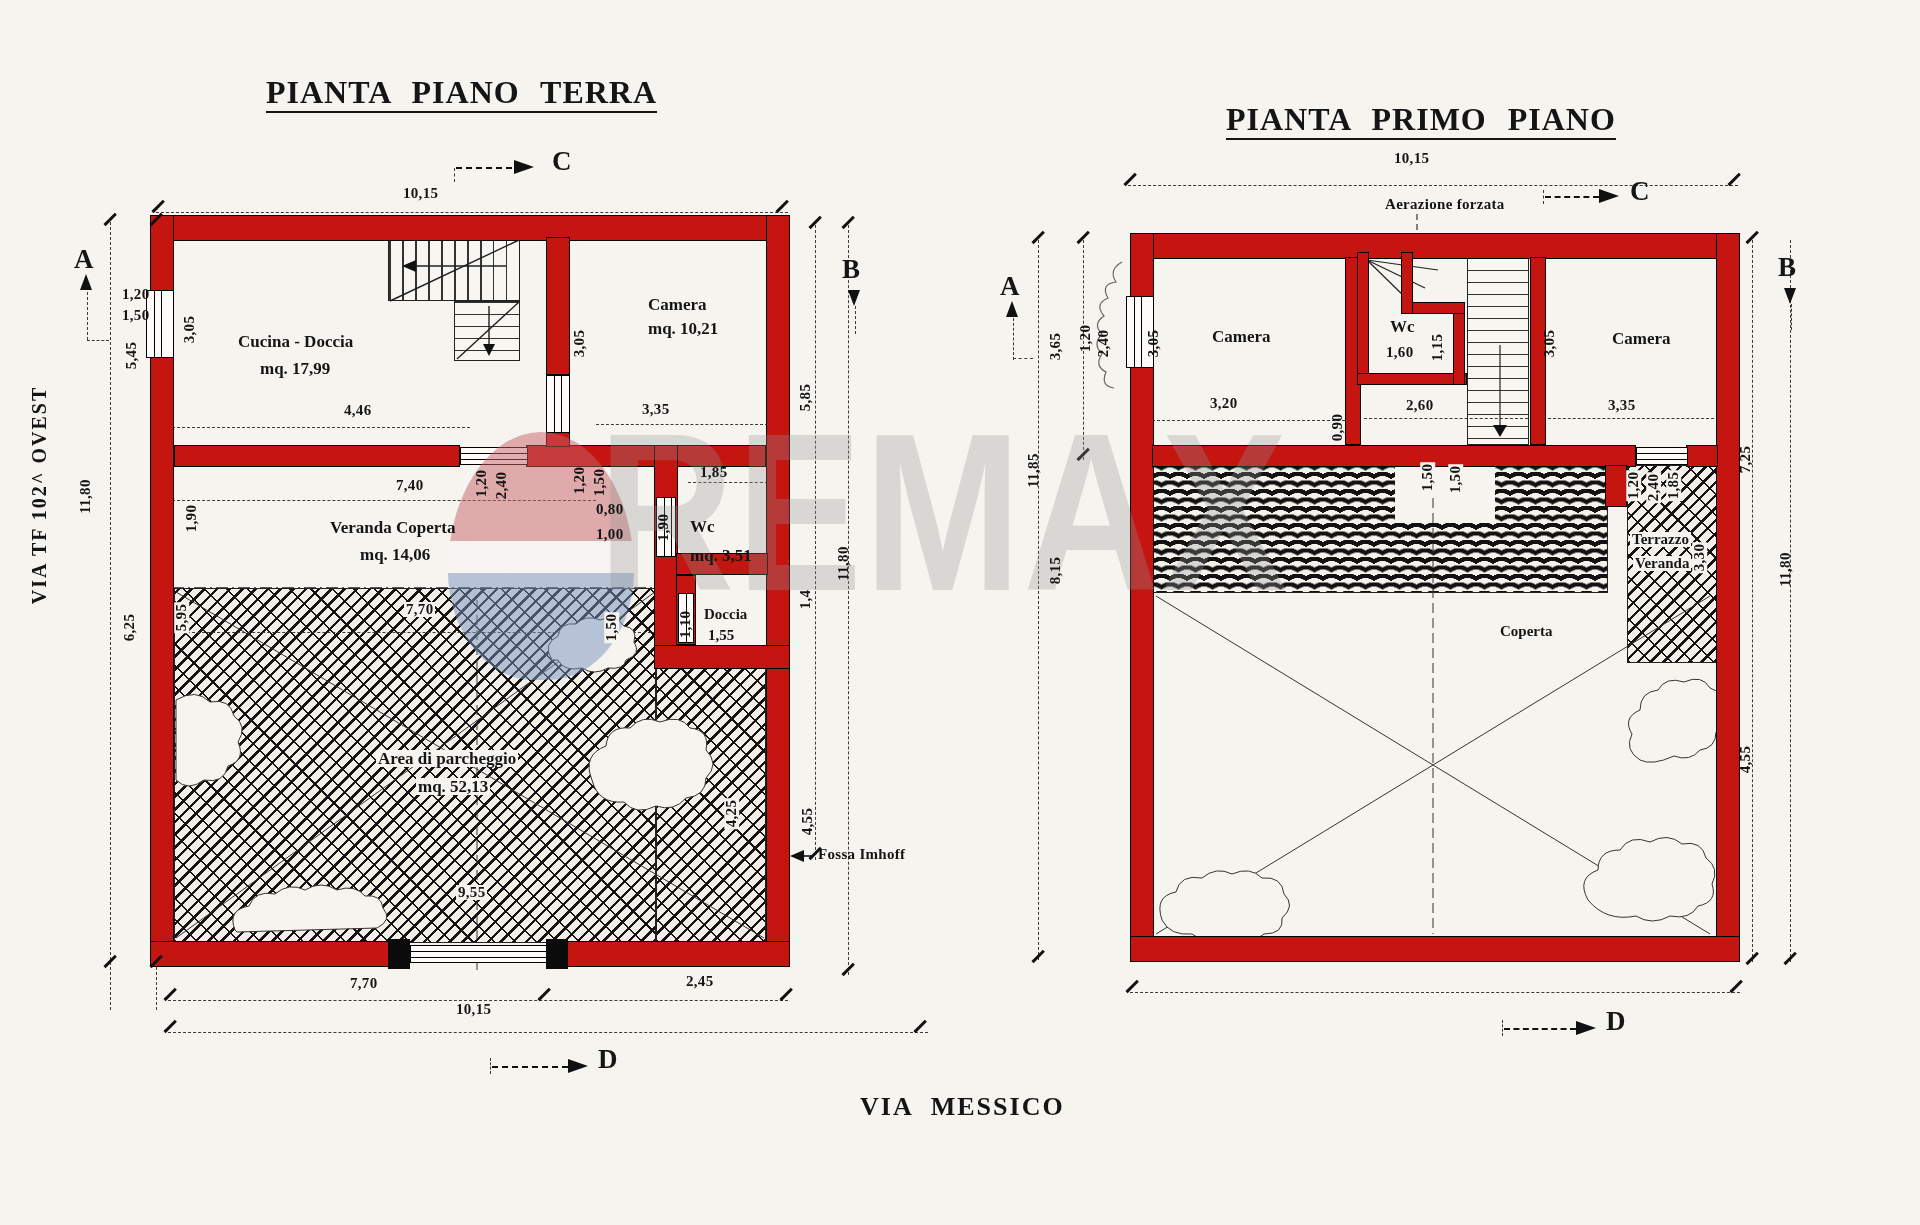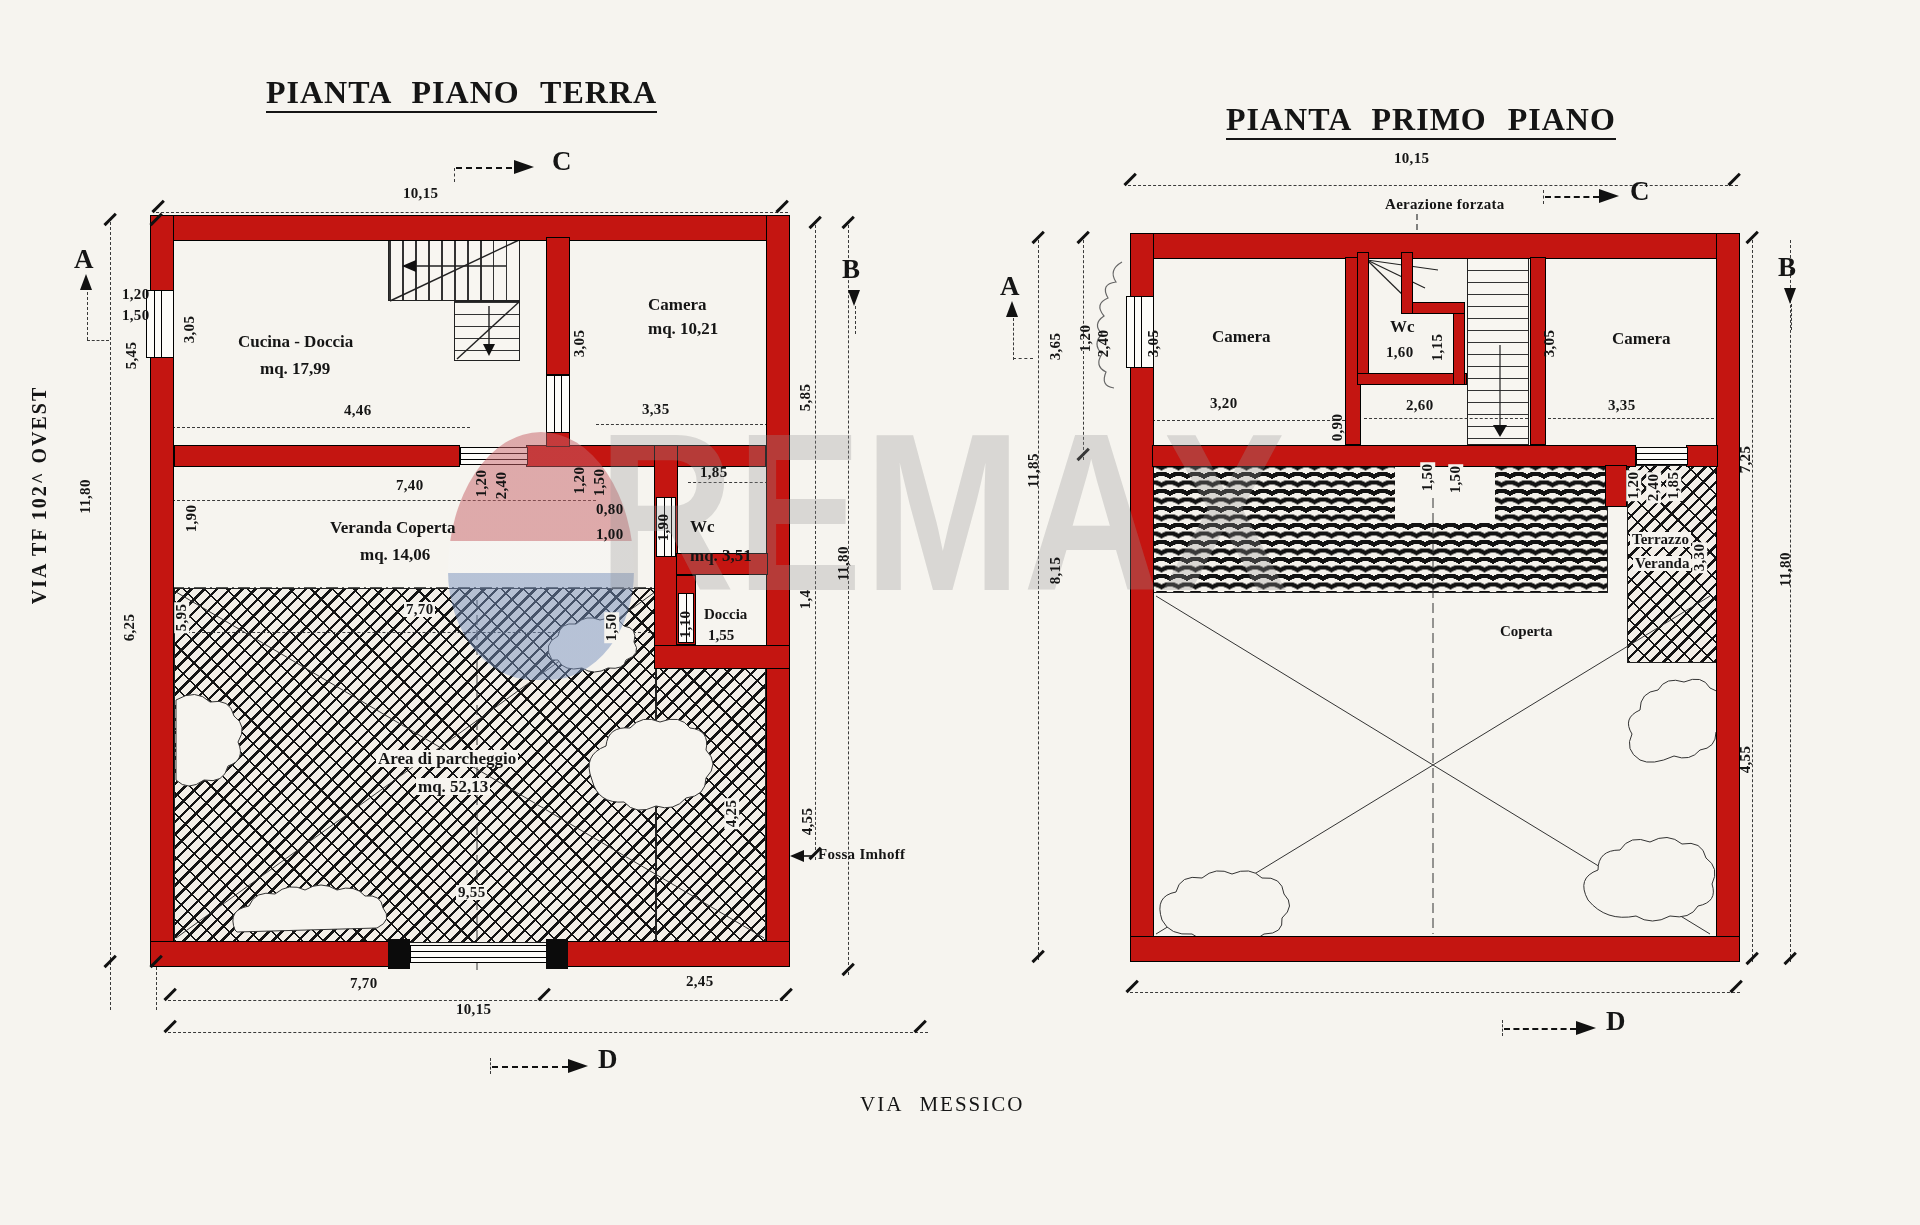--- a/index.html
+++ b/index.html
@@ -7,21 +7,21 @@
           font-family:"Liberation Serif","DejaVu Serif",serif;color:#151515;}
   .lbl{position:absolute;white-space:nowrap;line-height:1;z-index:10;}
   .dim{font-size:15px;font-weight:700;letter-spacing:.3px;}
   .big{font-size:17px;font-weight:700;}
   .sm{font-size:15px;font-weight:700;}
   .sec{font-size:27px;font-weight:700;}
   .rot{transform:rotate(-90deg);}
   .bgw{background:#f6f4ef;padding:0 2px;}
   .title{font-size:32px;font-weight:700;letter-spacing:1px;word-spacing:12px;border-bottom:2.5px solid #151515;padding-bottom:3px;}
   .street{font-size:20px;font-weight:700;letter-spacing:2px;}
-  .street2{font-size:21px;font-weight:400;letter-spacing:2px;word-spacing:10px;}
+  .street2{font-size:26px;font-weight:700;letter-spacing:2px;word-spacing:10px;}
   .wall{position:absolute;background:#c41511;border:1.5px solid #000;box-sizing:border-box;z-index:3;}
   .pillar{position:absolute;background:#0b0b0b;z-index:4;}
   .winh{position:absolute;background:#fdfcf9;border:1px solid #000;box-sizing:border-box;z-index:4;
         background-image:linear-gradient(#000 0 0),linear-gradient(#000 0 0);
         background-size:100% 1px,100% 1px;background-position:0 5px,0 11px;background-repeat:no-repeat;}
   .winv{position:absolute;background:#fdfcf9;border:1px solid #000;box-sizing:border-box;z-index:4;
         background-image:linear-gradient(#000 0 0),linear-gradient(#000 0 0);
         background-size:1px 100%,1px 100%;background-position:7px 0,14px 0;background-repeat:no-repeat;}
   .dlh{position:absolute;height:0;border-top:1.5px dashed #3a3a3a;z-index:2;}
   .dlv{position:absolute;width:0;border-left:1.5px dashed #3a3a3a;z-index:2;}

